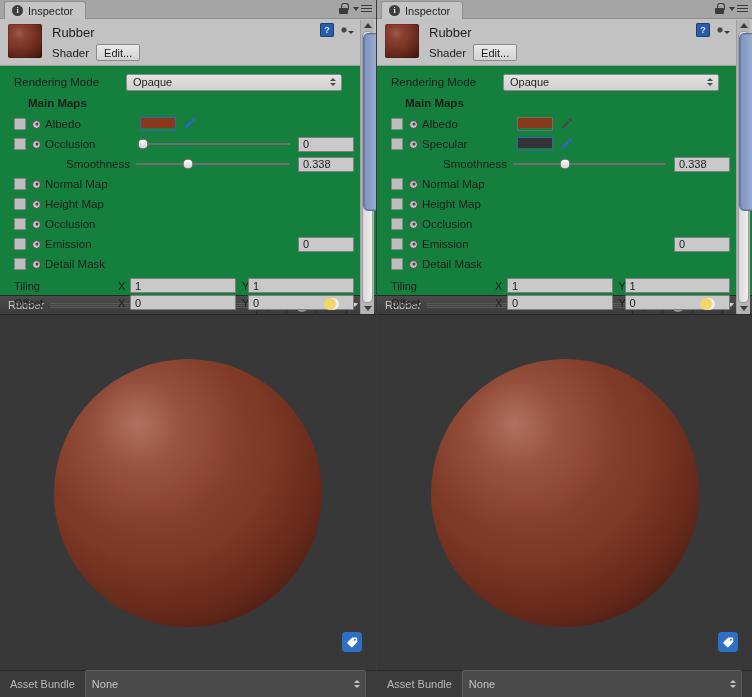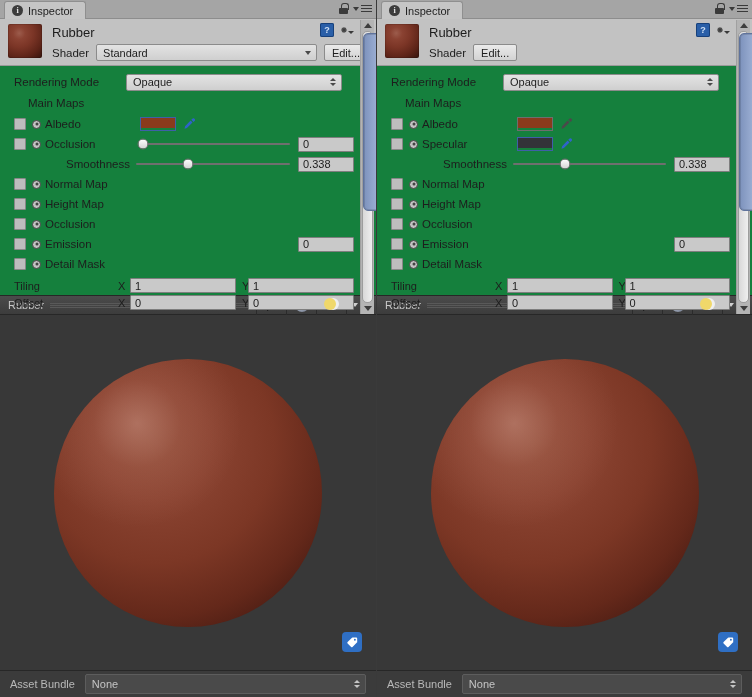--- a/index.html
+++ b/index.html
@@ -61,21 +61,21 @@
   .book::before{content:"?";position:absolute;inset:0;display:flex;align-items:center;justify-content:center;
                 color:#cfe0f5;font-size:9px;font-weight:bold;}
   .gear{position:relative;width:13px;height:13px;display:flex;align-items:center;gap:1px;}
   .gear svg{display:block;}
   .gear .car{width:0;height:0;border-left:3px solid transparent;border-right:3px solid transparent;border-top:3.5px solid #3a3a3a;margin-top:5px;}
 
   
   .props{position:relative;flex:0 0 auto;background:#15803d;padding:6px 0 0 0;height:229px;}
   .prow{display:flex;align-items:center;height:20px;padding-left:14px;padding-right:22px;}
   .plabel{font-size:11.5px;color:#1d1d1d;}
-  .plabel.bold{font-weight:normal;padding-left:14px;}
+  .plabel.bold{font-weight:bold;padding-left:14px;}
   .chk{width:12px;height:12px;background:#bdbdbd;border:1px solid #888;border-radius:1px;flex:0 0 12px;}
   .radio{width:9px;height:9px;border:1.3px solid #444;border-radius:50%;position:relative;flex:0 0 9px;
          margin-left:6px;margin-right:4px;background:#c2c2c2;}
   .radio::after{content:"";position:absolute;left:50%;top:50%;transform:translate(-50%,-50%);
                 width:3px;height:3px;border-radius:50%;background:#444;}
   .swatch{width:36px;height:14px;border:1px solid #3f5fa8;position:relative;flex:0 0 36px;}
   .swatch.noborder{border:1px solid #6e6e6e;}
   .swatch .top{height:10px;}
   .swatch .bot{height:3px;background:#fff;}
   .picker{width:14px;height:14px;margin-left:6px;position:relative;flex:0 0 14px;}
@@ -132,21 +132,21 @@
           radial-gradient(circle at 31% 24%, rgba(255,210,195,.30) 0%, rgba(255,190,170,.10) 16%, rgba(0,0,0,0) 38%),
           radial-gradient(circle at 38% 32%, #8e4a37 0%, #8a4331 22%, #7c3725 48%, #64281a 70%, #3f1710 90%, #26100a 100%);
   }
   .tagic{position:absolute;right:14px;bottom:18px;width:20px;height:20px;border-radius:4px;
          background:#2f6fc4;display:flex;align-items:center;justify-content:center;}
   .tagic svg{display:block;}
 
   .footer{height:27px;flex:0 0 27px;background:#3b3b3b;border-top:1px solid #272727;
           display:flex;align-items:center;padding:0 10px;gap:10px;}
   .footlbl{font-size:11px;color:#b9b9b9;flex:0 0 auto;}
-  .footdd{flex:1;height:20px;background:#4a4a4a;border:1px solid #5d5d5d;border-radius:2px;
+  .footdd{flex:1;height:28px;background:#4a4a4a;border:1px solid #5d5d5d;border-radius:2px;
           display:flex;align-items:center;padding:0 16px 0 6px;font-size:11px;color:#c5c5c5;position:relative;}
   .footdd .updn{position:absolute;right:5px;top:50%;transform:translateY(-50%);
                 display:flex;flex-direction:column;gap:2px;}
   .footdd .updn i{display:block;width:0;height:0;}
   .footdd .updn i.u{border-left:3px solid transparent;border-right:3px solid transparent;border-bottom:3.5px solid #c5c5c5;}
   .footdd .updn i.d{border-left:3px solid transparent;border-right:3px solid transparent;border-top:3.5px solid #c5c5c5;}
   .updn-dark{display:flex;flex-direction:column;gap:2px;position:absolute;right:5px;top:50%;transform:translateY(-50%);}
   .updn-dark i.u{width:0;height:0;border-left:3px solid transparent;border-right:3px solid transparent;border-bottom:3.5px solid #4a4a4a;}
   .updn-dark i.d{width:0;height:0;border-left:3px solid transparent;border-right:3px solid transparent;border-top:3.5px solid #4a4a4a;}
 </style>
@@ -186,24 +186,20 @@
           <span class="car"></span>
         </span>
       </div>
 
       <div class="mathead-row">
         <div class="thumb"></div>
         <div class="matcol">
           <div class="matname">Rubber</div>
           <div class="shaderrow">
             <span class="shaderlbl">Shader</span>
-            <span class="dd">
-              <span>Standard</span>
-              <span class="arw"></span>
-            </span>
             <span class="btn">Edit...</span>
           </div>
         </div>
       </div>
     </div>
 
     <div class="props">
 
       <div class="prow">
         <span class="plabel" style="width:112px;flex:0 0 112px;">Rendering Mode</span>

